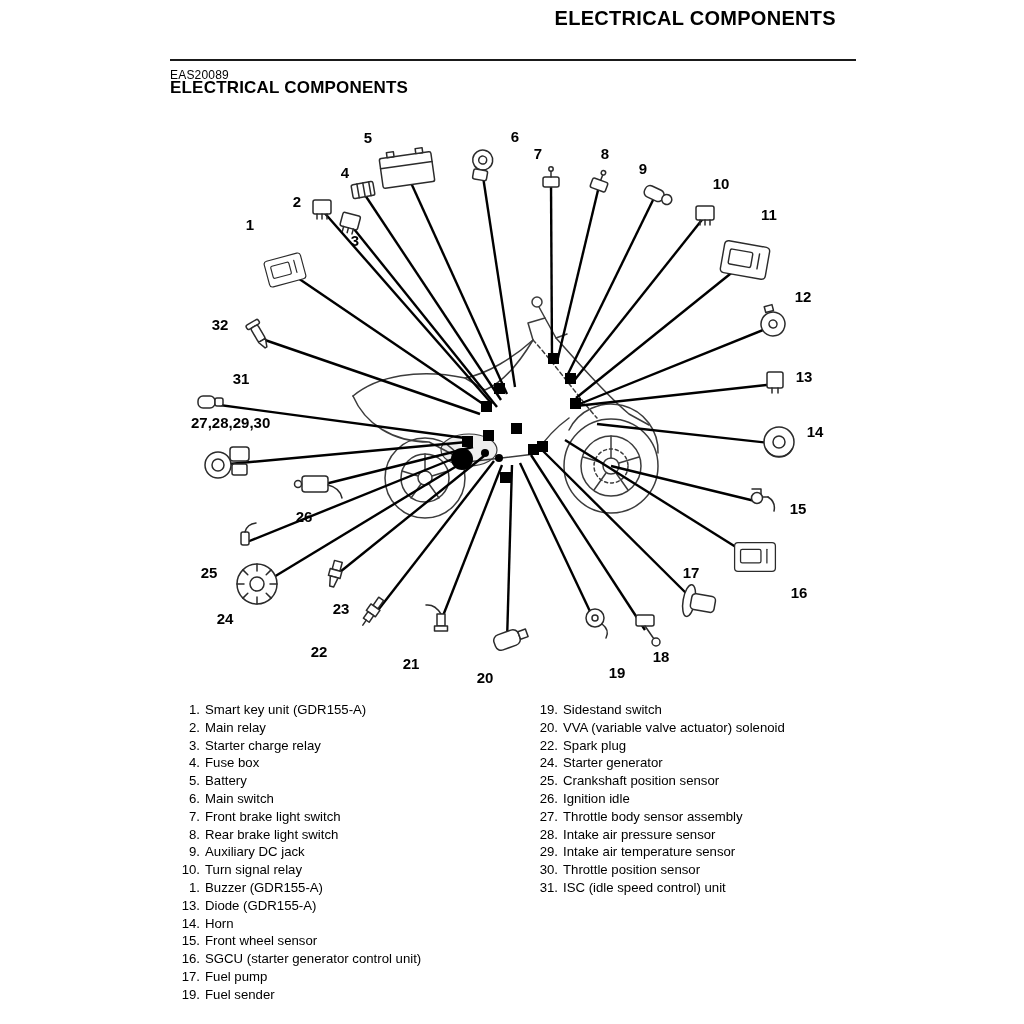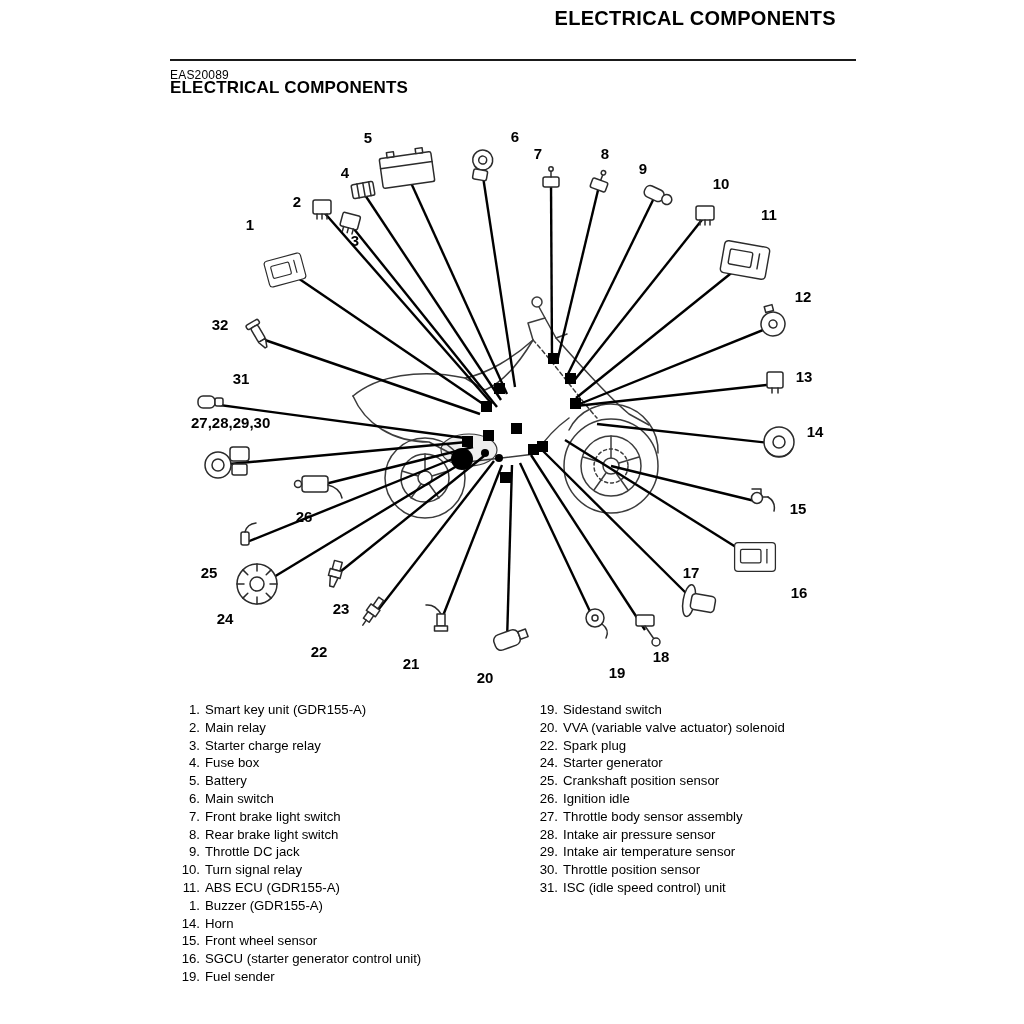--- a/index.html
+++ b/index.html
@@ -457,47 +457,51 @@
         <li>
           <span class="num">7.</span>
           <span class="txt">Front brake light switch</span>
         </li>
         <li>
           <span class="num">8.</span>
           <span class="txt">Rear brake light switch</span>
         </li>
         <li>
           <span class="num">9.</span>
-          <span class="txt">Throttle DC jack</span>
+          <span class="txt">Auxiliary DC jack</span>
         </li>
         <li>
           <span class="num">10.</span>
           <span class="txt">Turn signal relay</span>
         </li>
         <li>
-          <span class="num">11.</span>
-          <span class="txt">ABS ECU (GDR155-A)</span>
-        </li>
-        <li>
           <span class="num">1.</span>
           <span class="txt">Buzzer (GDR155-A)</span>
         </li>
         <li>
+          <span class="num">13.</span>
+          <span class="txt">Diode (GDR155-A)</span>
+        </li>
+        <li>
           <span class="num">14.</span>
           <span class="txt">Horn</span>
         </li>
         <li>
           <span class="num">15.</span>
           <span class="txt">Front wheel sensor</span>
         </li>
         <li>
           <span class="num">16.</span>
           <span class="txt">SGCU (starter generator control unit)</span>
         </li>
         <li>
+          <span class="num">17.</span>
+          <span class="txt">Fuel pump</span>
+        </li>
+        <li>
           <span class="num">19.</span>
           <span class="txt">Fuel sender</span>
         </li>
       </ol>
     <ol class="legend-col right" id="legend-right">
         <li>
           <span class="num">19.</span>
           <span class="txt">Sidestand switch</span>
         </li>
         <li>

